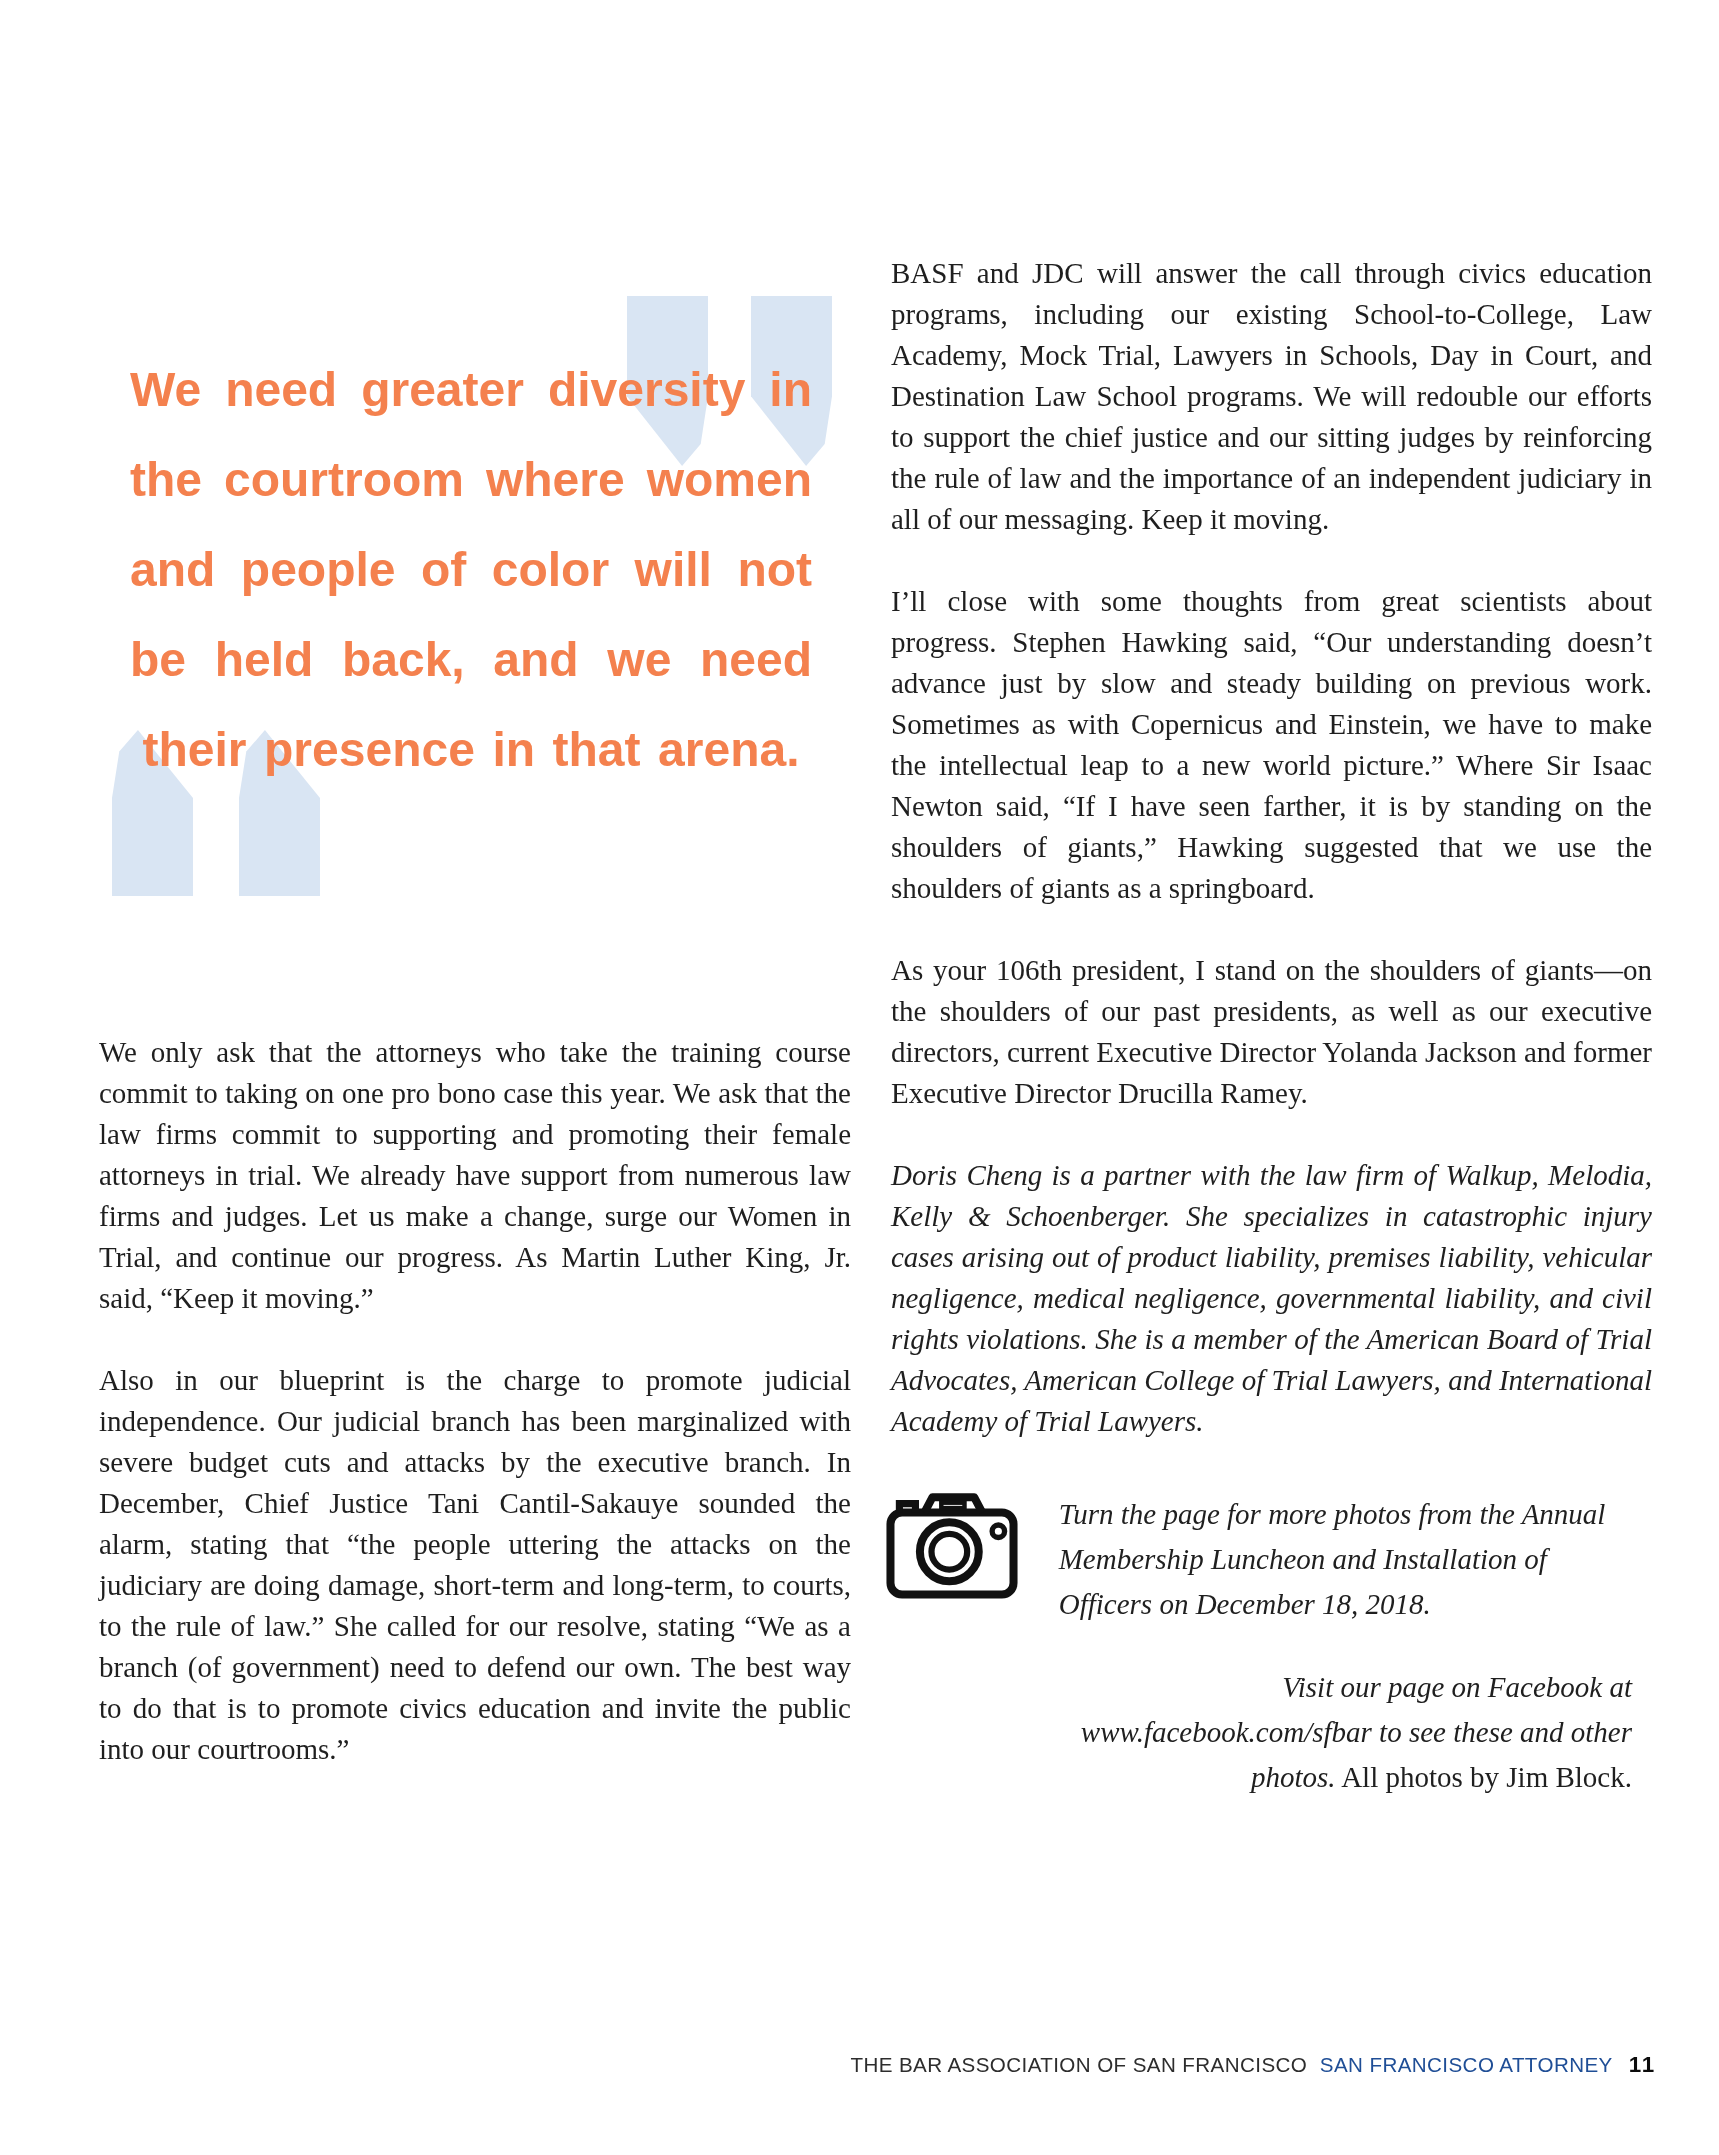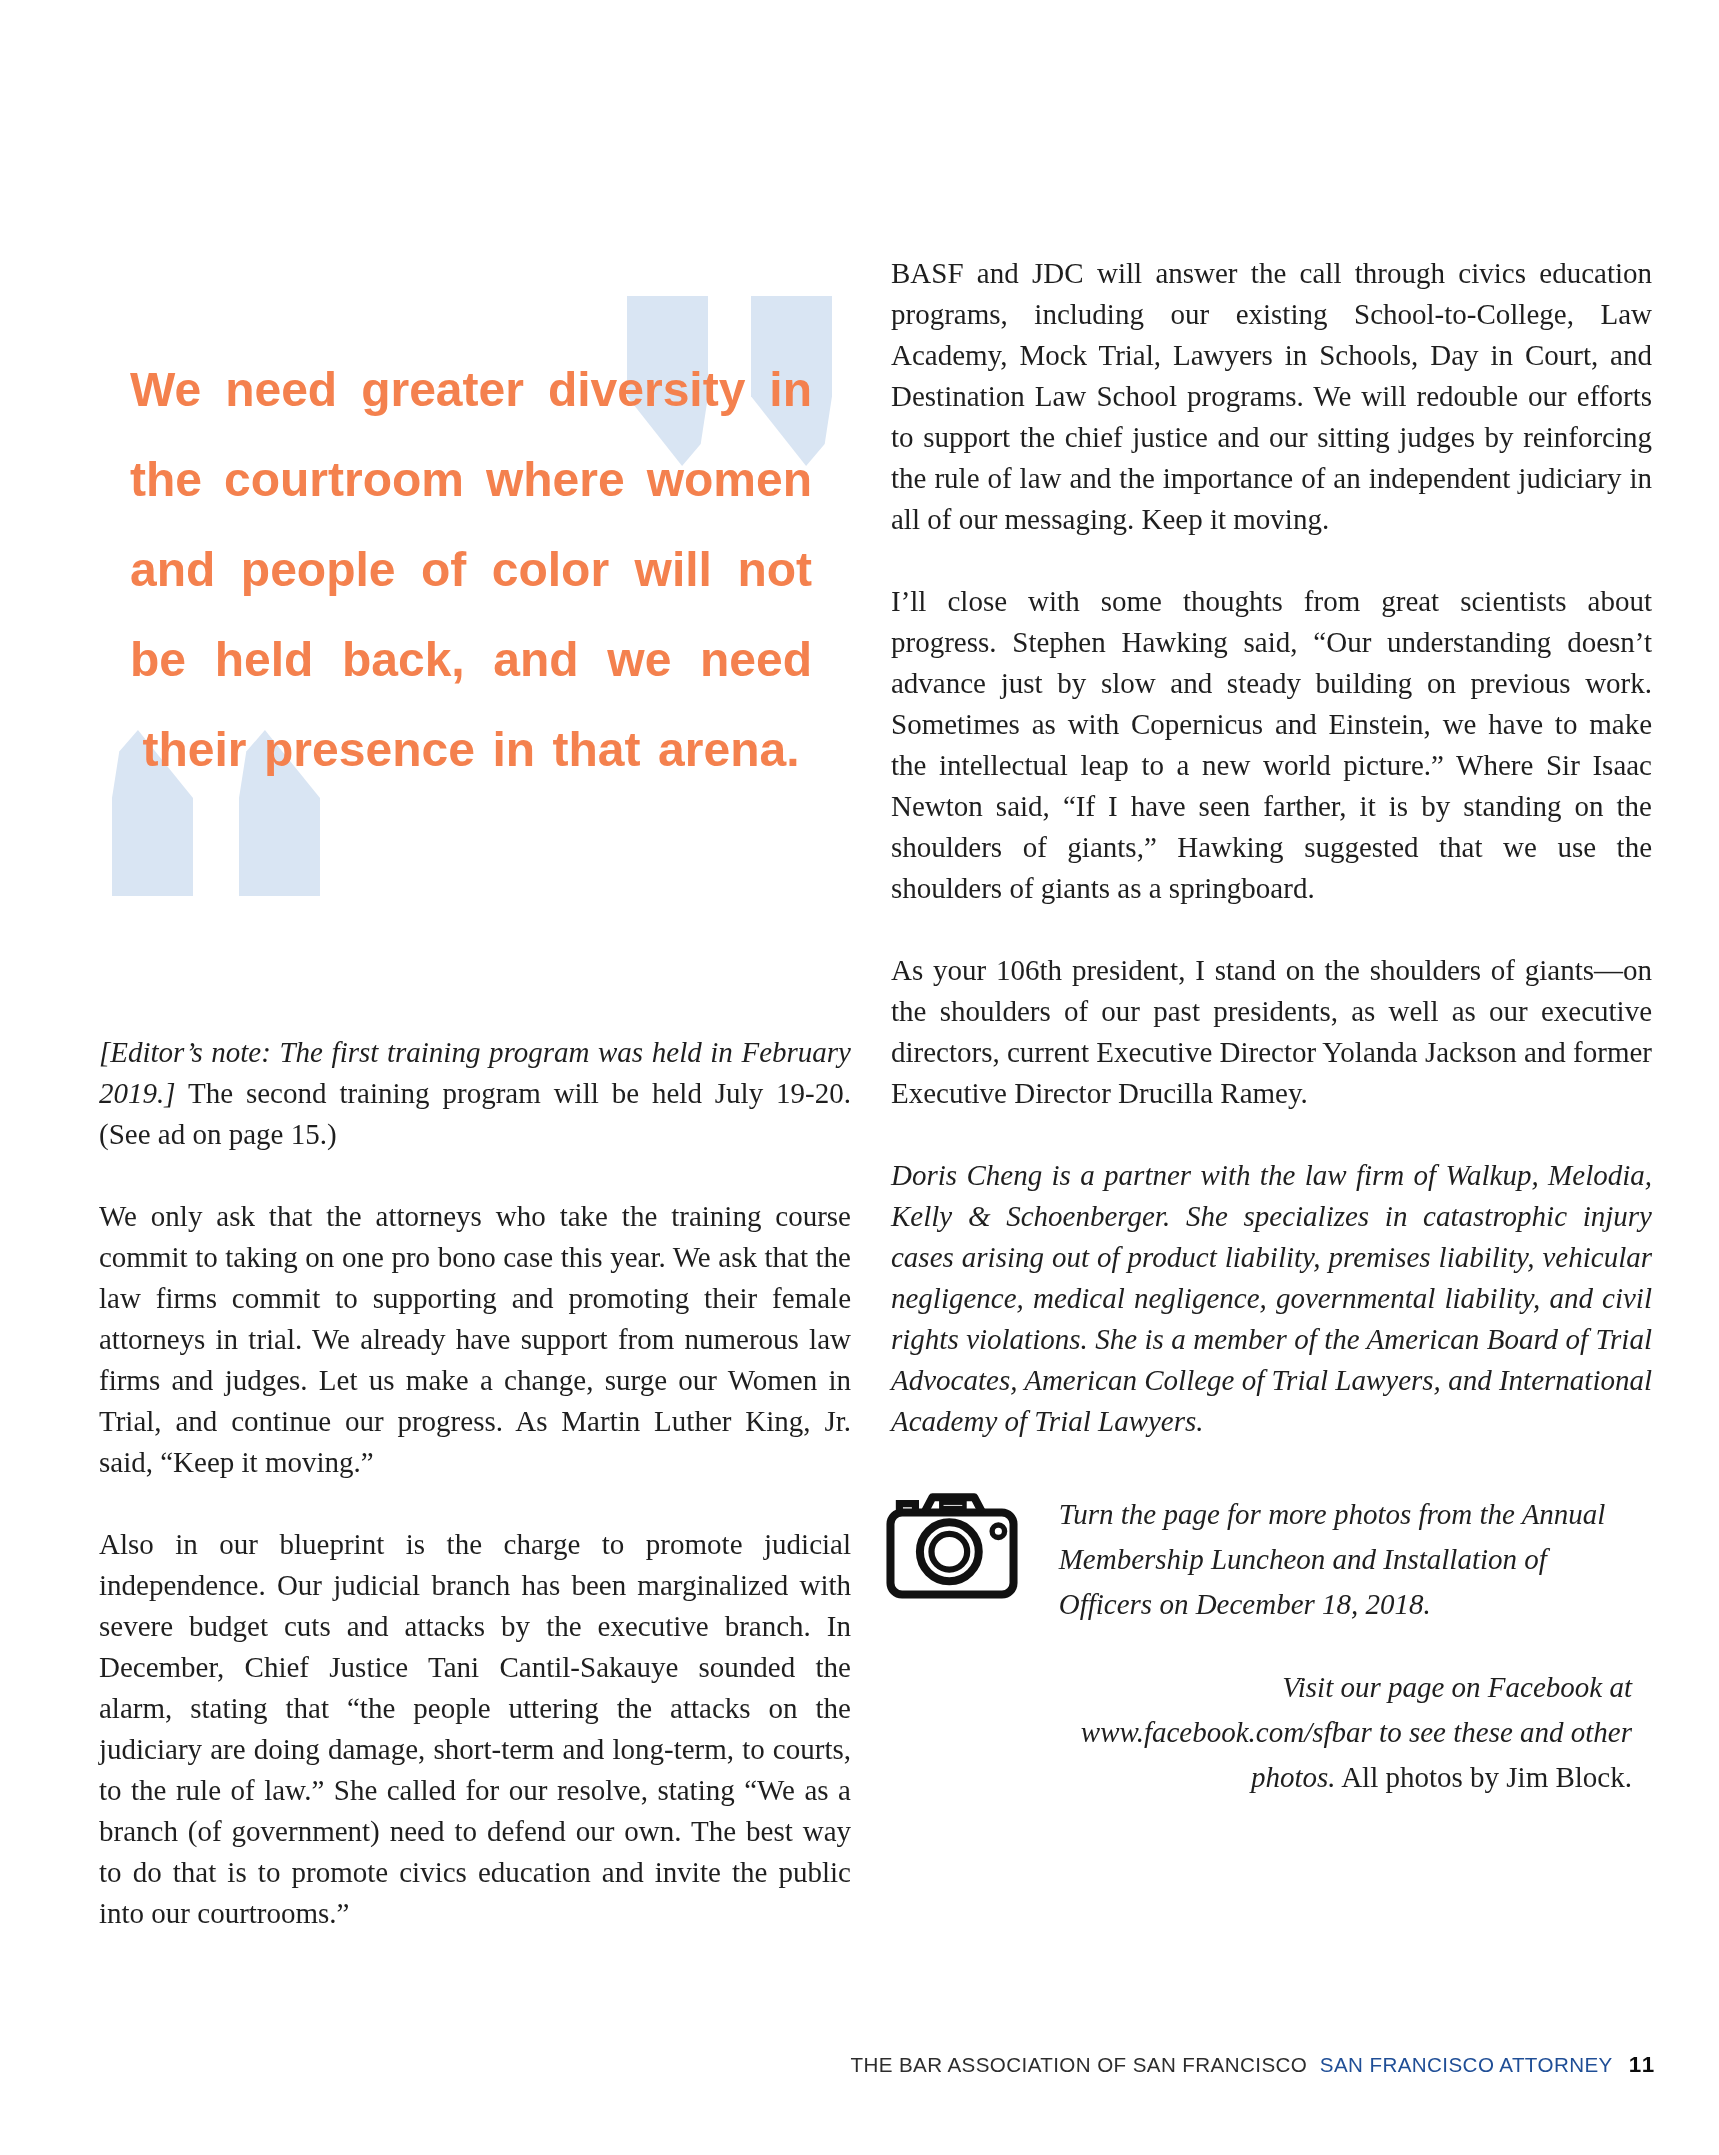--- a/index.html
+++ b/index.html
@@ -117,21 +117,20 @@
 
   <div class="pq-lines">
     <div class="pq-line">We need greater diversity in</div>
     <div class="pq-line">the courtroom where women</div>
     <div class="pq-line">and people of color will not</div>
     <div class="pq-line">be held back, and we need</div>
     <div class="pq-line pq-last">their presence in that arena.</div>
   </div>
 
   <div class="col col-left">
-    <p class="body"><span class="it">[Editor’s note: The first training program was held in February 2019.]</span><span> The second training program will be held July 19-20. (See ad on page 15.)</span></p>
     <p class="body">We only ask that the attorneys who take the training course commit to taking on one pro bono case this year. We ask that the law firms commit to supporting and promoting their female attorneys in trial. We already have support from numerous law firms and judges. Let us make a change, surge our Women in Trial, and continue our progress. As Martin Luther King, Jr. said, “Keep it moving.”</p>
     <p class="body">Also in our blueprint is the charge to promote judicial independence. Our judicial branch has been marginalized with severe budget cuts and attacks by the executive branch. In December, Chief Justice Tani Cantil-Sakauye sounded the alarm, stating that “the people uttering the attacks on the judiciary are doing damage, short-term and long-term, to courts, to the rule of law.” She called for our resolve, stating “We as a branch (of government) need to defend our own. The best way to do that is to promote civics education and invite the public into our courtrooms.”</p>
   </div>
 
   <div class="col col-right">
     <p class="body">BASF and JDC will answer the call through civics education programs, including our existing School-to-College, Law Academy, Mock Trial, Lawyers in Schools, Day in Court, and Destination Law School programs. We will redouble our efforts to support the chief justice and our sitting judges by reinforcing the rule of law and the importance of an independent judiciary in all of our messaging. Keep it moving.</p>
     <p class="body">I’ll close with some thoughts from great scientists about progress. Stephen Hawking said, “Our understanding doesn’t advance just by slow and steady building on previous work. Sometimes as with Copernicus and Einstein, we have to make the intellectual leap to a new world picture.” Where Sir Isaac Newton said, “If I have seen farther, it is by standing on the shoulders of giants,” Hawking suggested that we use the shoulders of giants as a springboard.</p>
     <p class="body">As your 106th president, I stand on the shoulders of giants—on the shoulders of our past presidents, as well as our executive directors, current Executive Director Yolanda Jackson and former Executive Director Drucilla Ramey.</p>
     <p class="body bio">Doris Cheng is a partner with the law firm of Walkup, Melodia, Kelly &amp; Schoenberger. She specializes in catastrophic injury cases arising out of product liability, premises liability, vehicular negligence, medical negligence, governmental liability, and civil rights violations. She is a member of the American Board of Trial Advocates, American College of Trial Lawyers, and International Academy of Trial Lawyers.</p>
 

